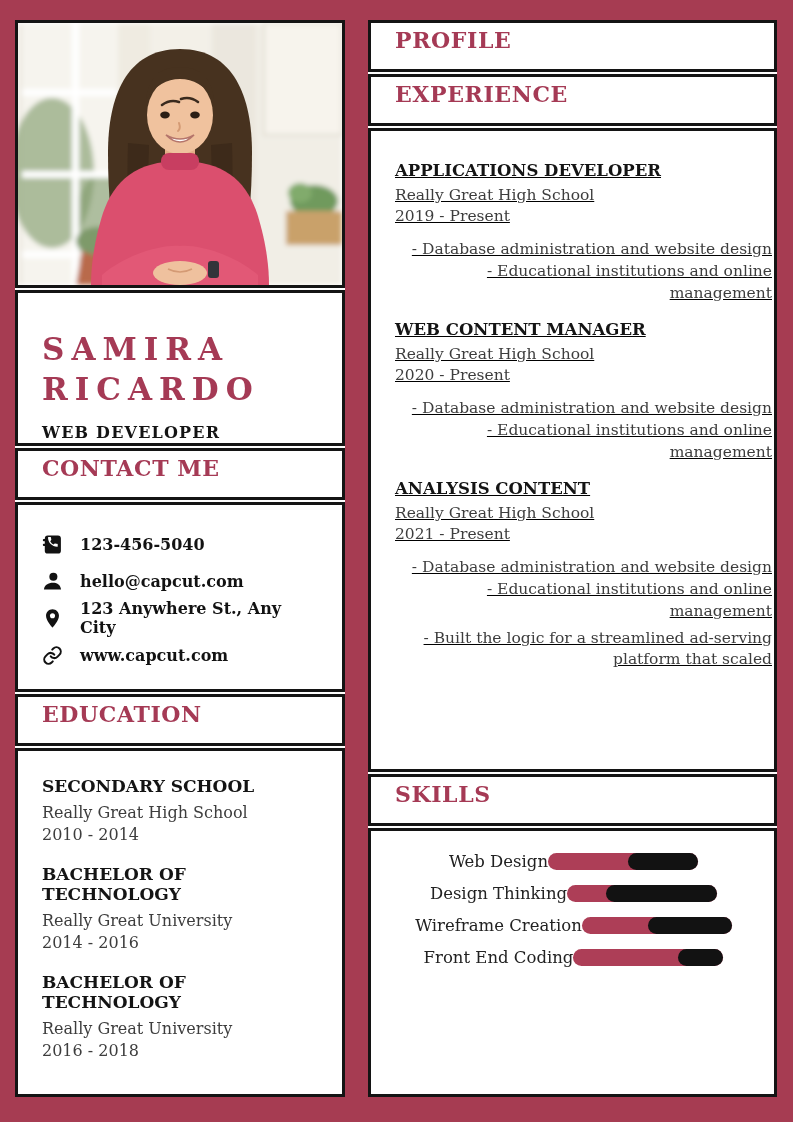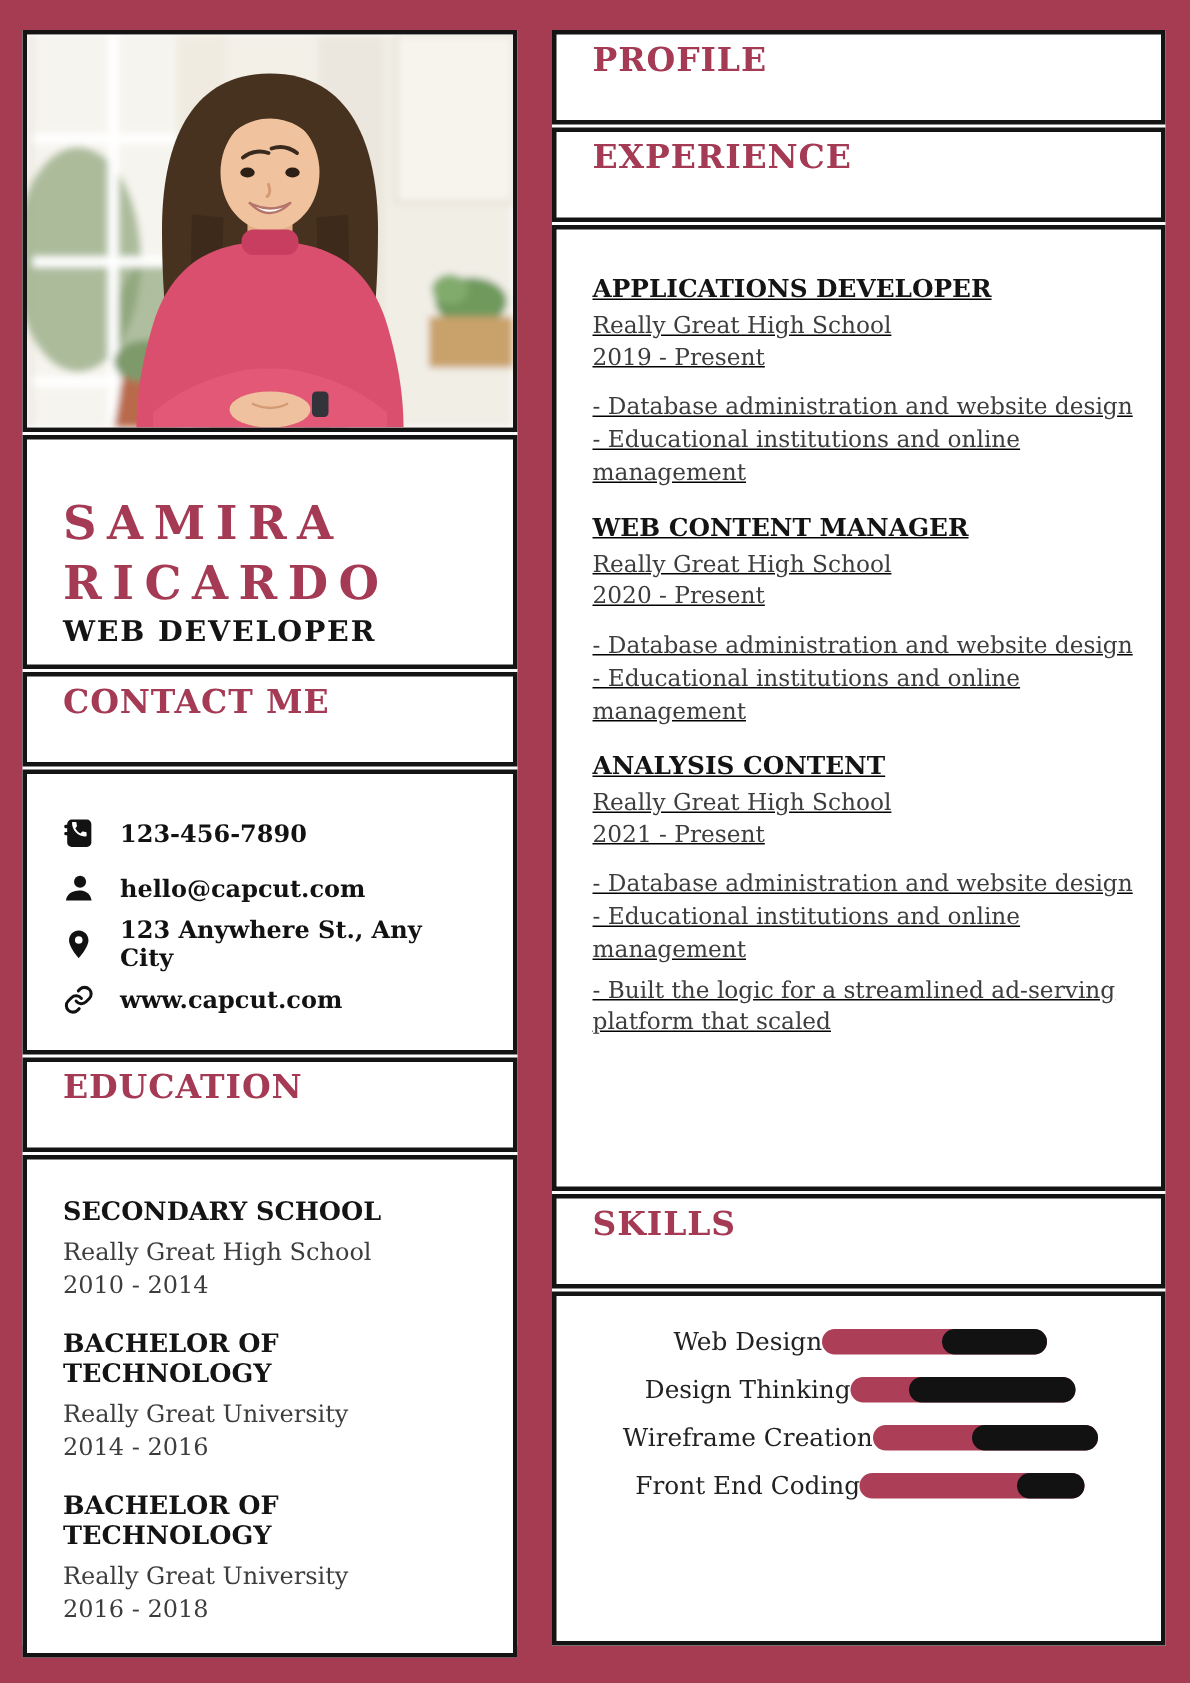--- a/index.html
+++ b/index.html
@@ -9,31 +9,31 @@
     font-family:"DejaVu Serif", "Liberation Serif", serif;
     overflow:hidden;
   }
   .page { width:793px; height:1122px; padding:20px 16px 25px 15px; display:flex; gap:23px; }
   .col { display:flex; flex-direction:column; gap:2px; background:#fdfdfd; height:1077px; }
   .col-left  { width:330px; }
   .col-right { width:409px; }
   .box { background:#fff; border:3px solid #141414; }
 
   
-  .section-header { height:63px; flex:none; display:flex; align-items:flex-start; padding:4px 24px; }
+  .section-header { height:52px; flex:none; display:flex; align-items:flex-end; padding:16px 24px; }
   .section-header h2 { font-size:22px; font-weight:bold; color:#A53A55; letter-spacing:0.6px; }
 
   
   .photo-box { height:268px; flex:none; overflow:hidden; padding:0; }
   .photo-box svg { width:100%; height:100%; display:block; }
 
   
   .name-box { height:156px; flex:none; padding:36px 24px 0 24px; }
   .name-line { font-size:31px; line-height:1.3; font-weight:bold; color:#A53A55; letter-spacing:7px; }
-  .job-title { font-size:19px; font-weight:bold; color:#141414; letter-spacing:1.2px; }
+  .job-title { margin-top:13px; font-size:16px; font-weight:bold; color:#141414; letter-spacing:1.2px; }
 
   
   .contact-box { height:190px; flex:none; padding:27px 22px 0 24px; }
   .contact-row { display:flex; align-items:center; gap:17px; margin-bottom:13px; height:24px; }
   .contact-row .cicon { width:21px; height:21px; flex:none; display:flex; align-items:center; justify-content:center; }
   .contact-row .cicon svg { width:21px; height:21px; display:block; }
   .contact-text { font-size:16px; color:#121212; font-weight:600; }
 
   
   .edu-box { flex:1; padding:25px 20px 0 24px; }
@@ -44,21 +44,21 @@
   
   .profile-box { height:226px; flex:none; padding:42px 34px 0 24px; }
   .profile-box p { font-size:16.5px; line-height:27px; color:#2f2f2f; }
 
   
   .exp-box { height:644px; flex:none; padding:30px 2px 0 24px;text-decoration:underline; }
   .exp-item { margin-bottom:16px; }
   .exp-title { font-size:16.5px; font-weight:bold; color:#141414; margin-bottom:5px; }
   .exp-line { font-size:15.5px; line-height:1.35; color:#3d3d3d; }
   .exp-bullets { margin-top:12px; }
-  .exp-bullets p { font-size:15.5px; line-height:1.38; color:#3d3d3d; margin-bottom:1px; }
+  .exp-bullets p { font-size:15.5px; line-height:1.38; color:#3d3d3d; margin-bottom:1px;text-align:right; }
 
   
   .skills-box { flex:1; padding:21px 22px 0 24px; }
   .skill-row { display:flex; align-items:center; justify-content:center; margin-bottom:14px; height:18px; }
   .skill-label { font-size:16.5px; color:#222; }
   .skill-bar { position:relative; width:150px; height:17px; border-radius:999px; background:#AD3E57; }
   .skill-bar .track-black { position:absolute; top:0; right:0; height:100%; border-radius:999px; background:#121212; }
 </style>
 </head>
 <body>
@@ -129,21 +129,21 @@
     <div class="box contact-box">
       <div class="contact-row">
         <span class="cicon">
           <svg viewBox="0 0 24 24">
               <rect x="3.2" y="1.6" width="18.4" height="20.8" rx="3.4" fill="#121212"></rect>
               <rect x="1" y="5.6" width="4" height="2.6" rx="1" fill="#121212"></rect>
               <rect x="1" y="11" width="4" height="2.6" rx="1" fill="#121212"></rect>
               <path d="M9.4 8.2c.8 1.7 2.2 3.1 3.9 3.9l1.2-1.2c.17-.17.42-.22.63-.15.7.23 1.45.36 2.22.36.35 0 .62.28.62.62v2.2c0 .35-.27.62-.62.62-5.8 0-10.5-4.7-10.5-10.5 0-.34.28-.62.62-.62h2.2c.35 0 .63.28.63.62 0 .78.12 1.53.35 2.23.07.21.02.46-.16.63z" fill="#FFFFFF"></path>
             </svg>
         </span>
-        <span class="contact-text">123-456-7890</span>
+        <span class="contact-text">123-456-5040</span>
       </div>
       <div class="contact-row">
         <span class="cicon">
           <svg viewBox="0 0 24 24">
               <circle cx="13" cy="6.6" r="4.6" fill="#121212"></circle>
               <path d="M2.2 21c.6-5 5-7.6 10.3-7.6 4.4 0 8.3 1.9 9.3 7.6z" fill="#121212"></path>
             </svg>
         </span>
         <span class="contact-text">hello@capcut.com</span>
       </div>

